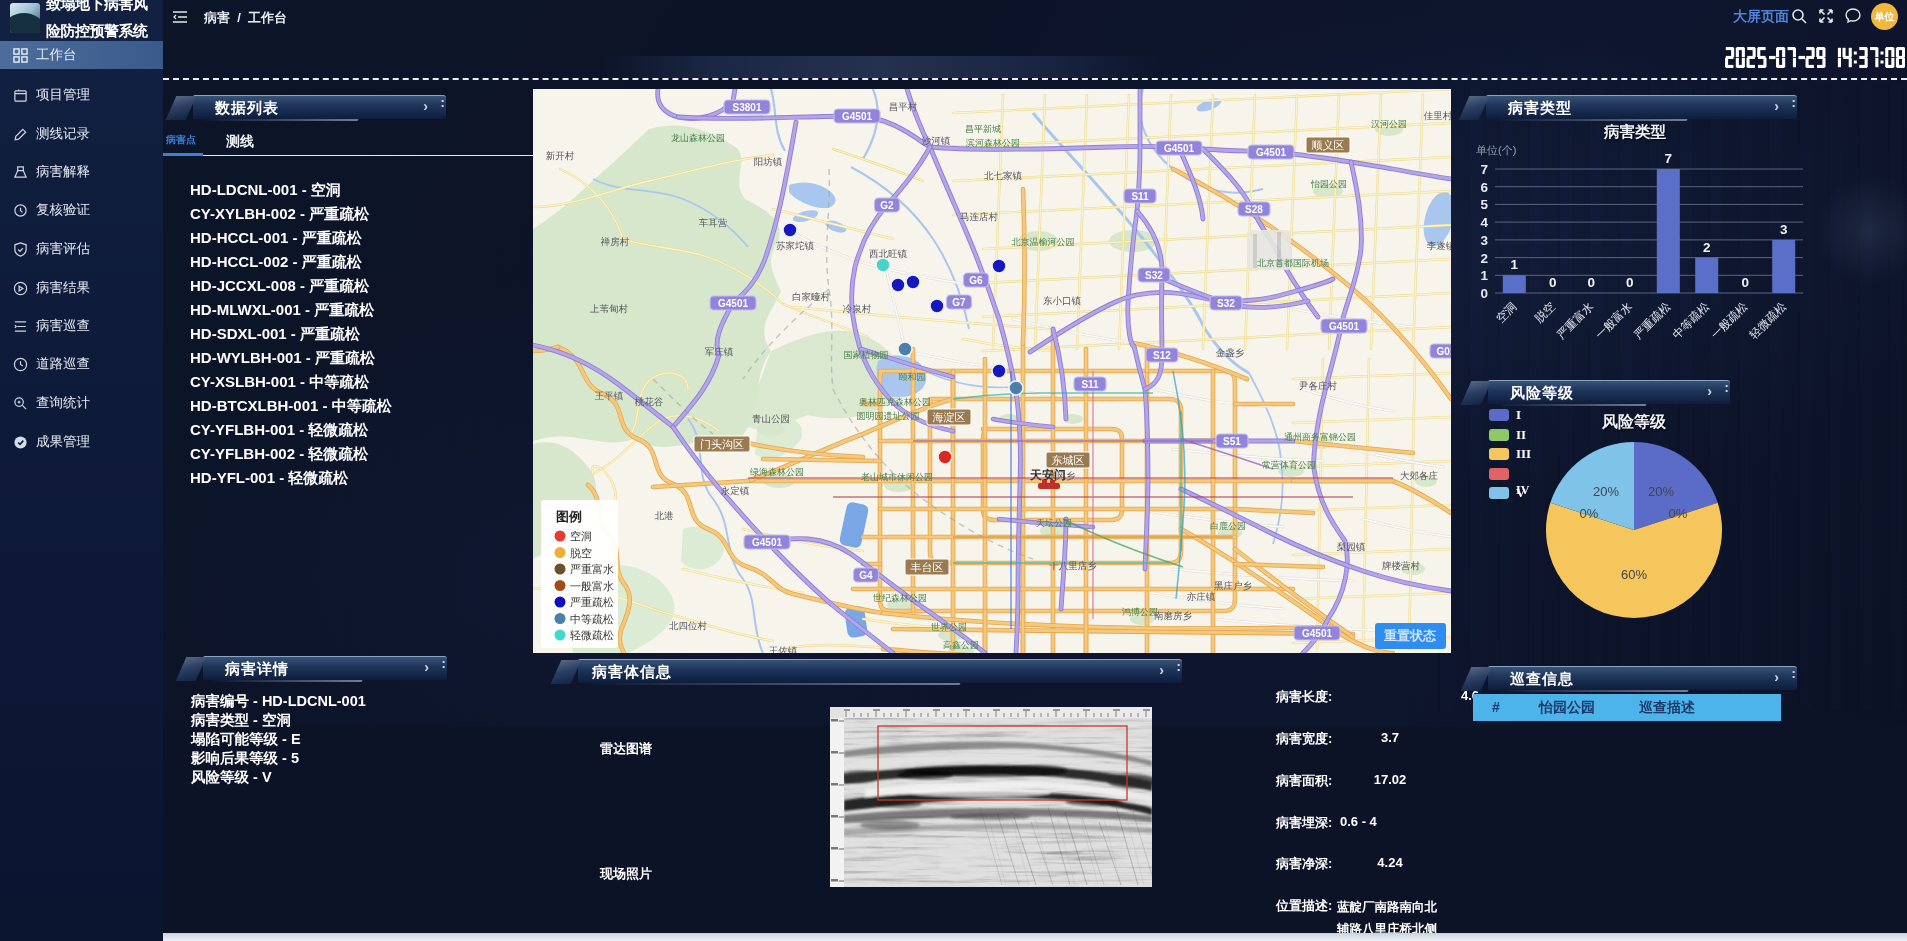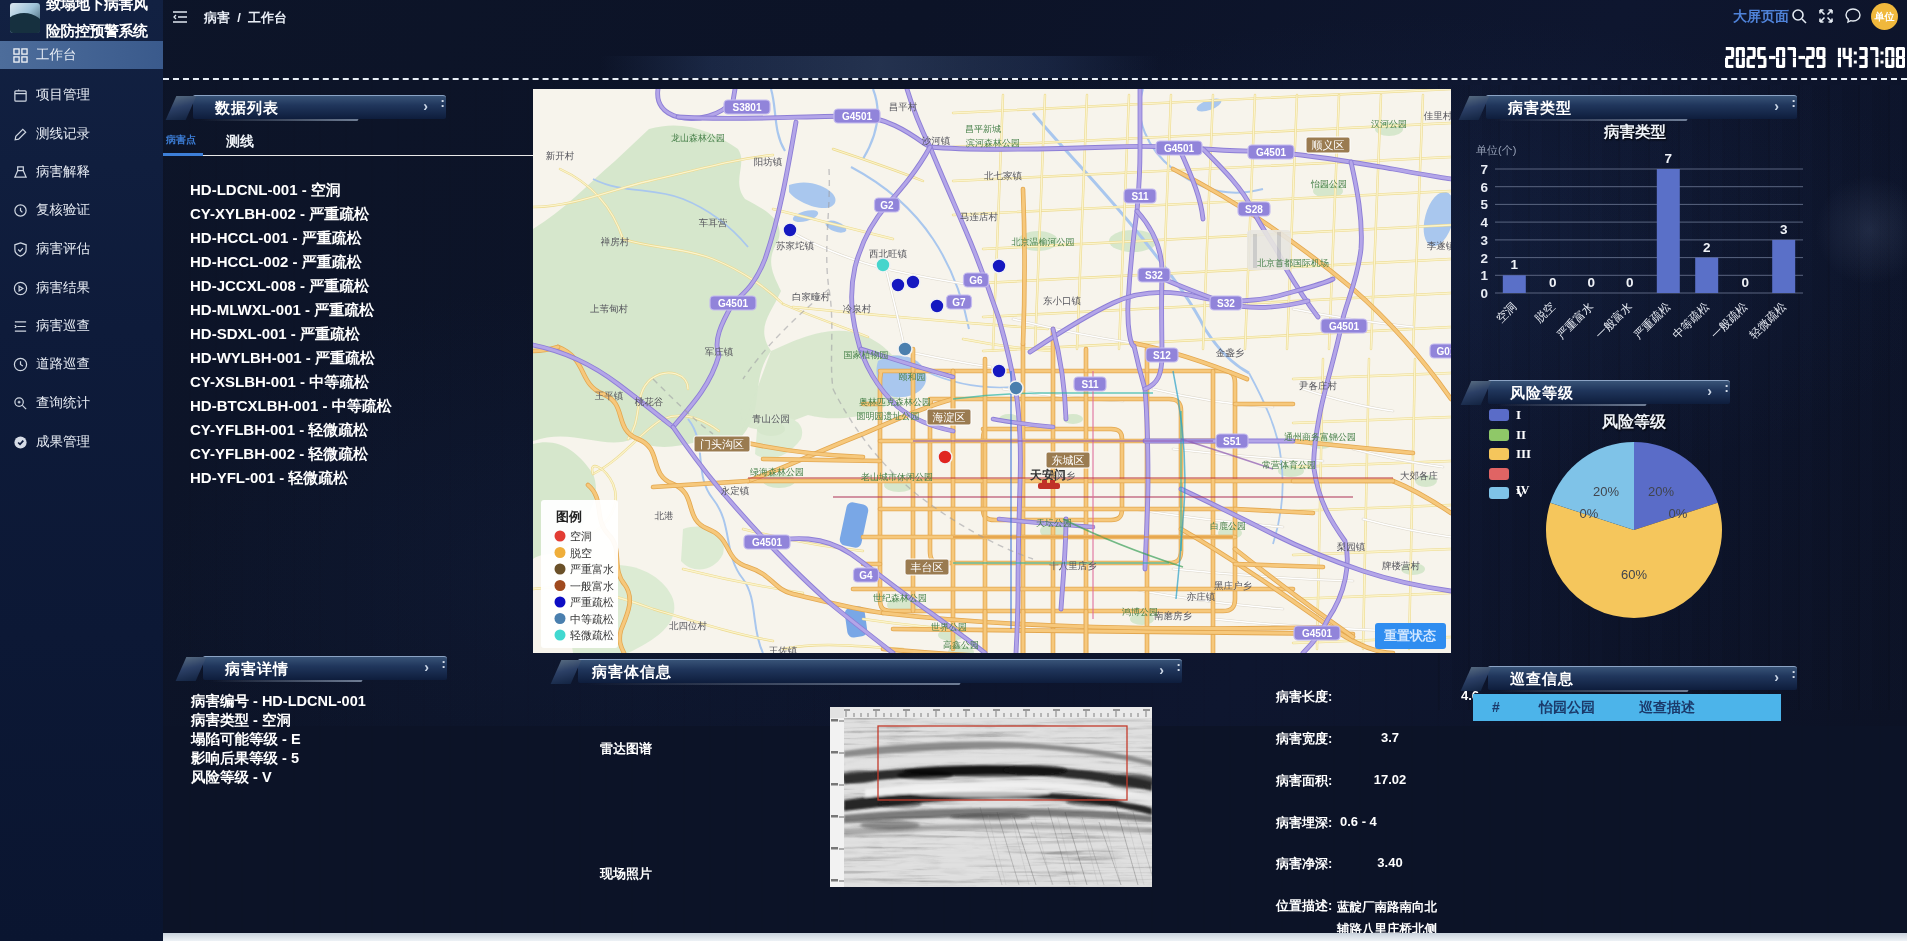--- a/index.html
+++ b/index.html
@@ -414,21 +414,21 @@
       </svg></div>
 <div class="flabel" style="left:1276px;top:688px">病害长度:</div>
     <div class="fval" style="left:1420px;top:688px;width:100px;text-align:center">4.6</div>
 <div class="flabel" style="left:1276px;top:730px">病害宽度:</div>
     <div class="fval" style="left:1340px;top:730px;width:100px;text-align:center">3.7</div>
 <div class="flabel" style="left:1276px;top:772px">病害面积:</div>
     <div class="fval" style="left:1340px;top:772px;width:100px;text-align:center">17.02</div>
 <div class="flabel" style="left:1276px;top:814px">病害埋深:</div>
     <div class="fval" style="left:1340px;top:814px;width:100px;text-align:left">0.6 - 4</div>
 <div class="flabel" style="left:1276px;top:855px">病害净深:</div>
-    <div class="fval" style="left:1340px;top:855px;width:100px;text-align:center">3.40</div>
+    <div class="fval" style="left:1340px;top:855px;width:100px;text-align:center">4.24</div>
 <div class="flabel" style="left:1276px;top:897px">位置描述:</div>
 <div class="fval" style="left:1337px;top:897px;width:110px;line-height:1.75;font-size:12.5px">蓝靛厂南路南向北<br>辅路八里庄桥北侧</div>
 
 <div id="insphead">
       <span style="position:absolute;left:19px;top:5px">#</span>
       <span style="position:absolute;left:66px;top:5px">怡园公园</span>
       <span style="position:absolute;left:166px;top:5px">巡查描述</span>
     </div>
 
 <div id="barchart" class="abs" style="left:1470px;top:120px"><svg width="440" height="260" viewBox="0 0 440 260">

